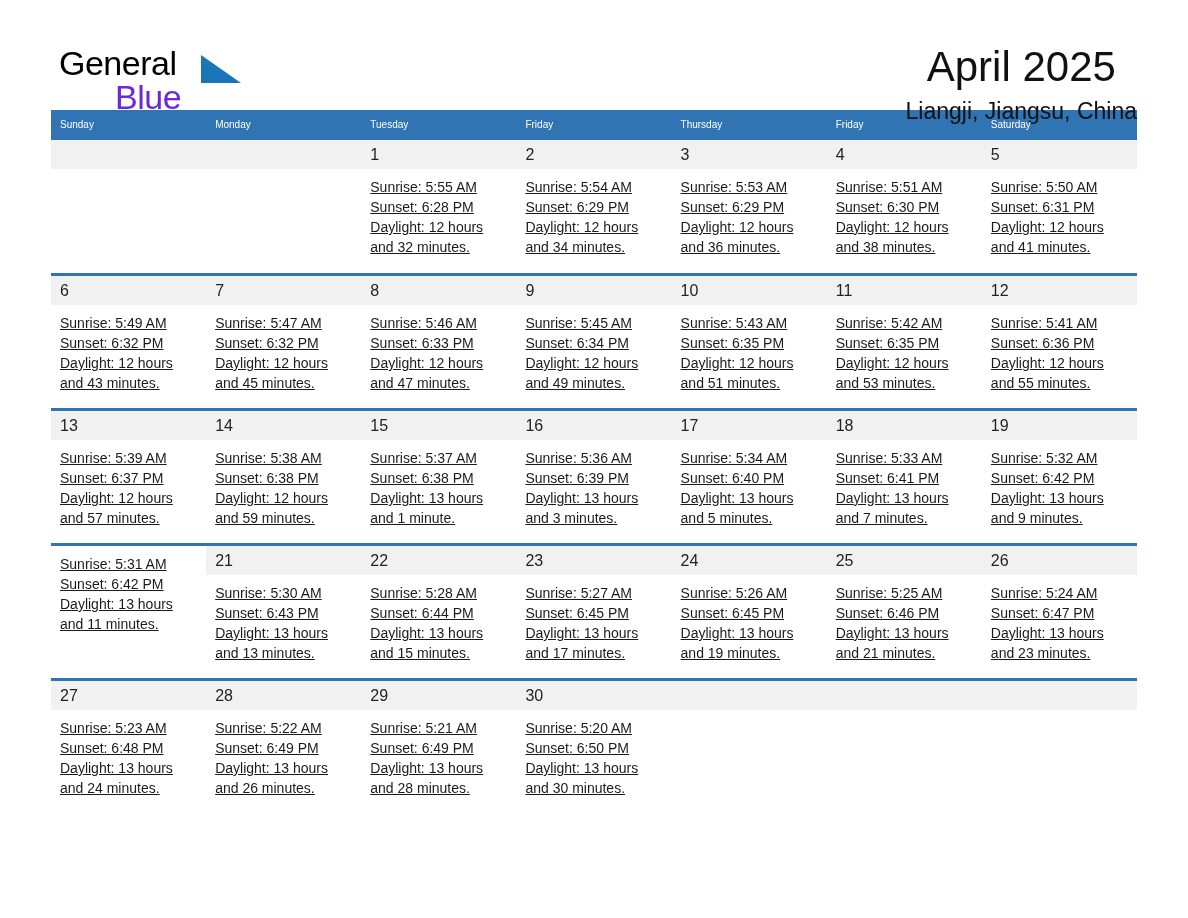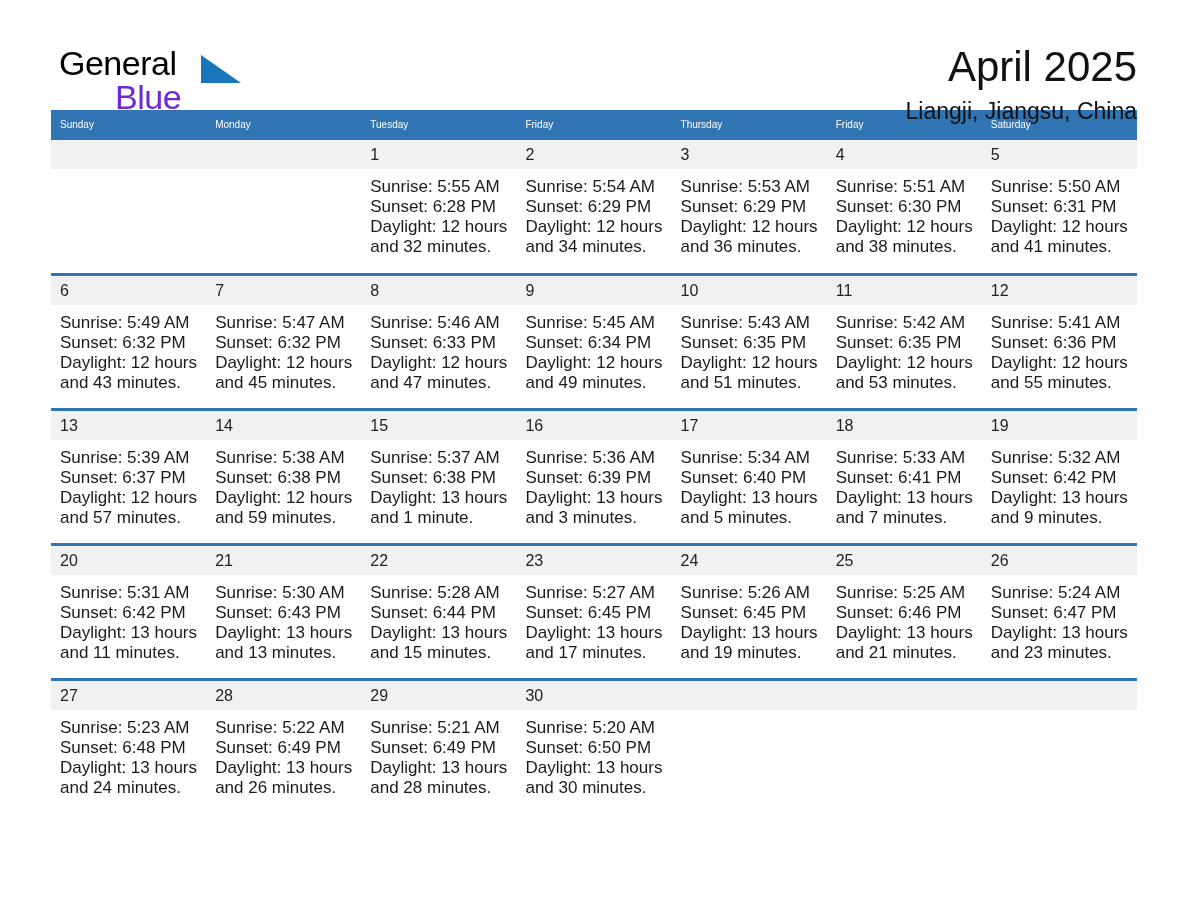--- a/index.html
+++ b/index.html
@@ -67,20 +67,21 @@
     text-align: right;
     padding-top: 0px;
   }
   .cal-title {
     font-size: 42px;
     font-weight: normal;
     color: #111111;
     line-height: 1.1;
     margin: 0;
     letter-spacing: 0px;
+    text-align: center;
   }
   .cal-subtitle {
     font-size: 23px;
     font-weight: normal;
     color: #111111;
     margin: 9px 0 0 0;
     line-height: 1.1;
   }
 
   
@@ -127,23 +128,24 @@
   }
   .daynum {
     font-size: 16px;
     color: #232323;
     line-height: 29px;
     padding-left: 9px;
     display: block;
   }
   .day-body {
     padding: 8px 9px 0 9px;
-    font-size: 17px;
+    font-size: 14px;
     line-height: 20px;
     color: #1b1b1b;
+    text-decoration: underline;
   }
   .day-body div {
     white-space: normal;
   }
   .day-cell.empty .daynum-band {
     background: #f1f1f1;
   }
   .day-cell.empty .day-body { visibility: hidden; }
 </style>
 </head>
@@ -413,23 +415,20 @@
           <div>Sunrise: 5:32 AM</div>
           <div>Sunset: 6:42 PM</div>
           <div>Daylight: 13 hours</div>
           <div>and 9 minutes.</div>
         </div>
       </div>
     </div>
 
     <div class="week-row">
       <div class="day-cell">
-        <div class="daynum-band">
-            <span class="daynum">20</span>
-          </div>
         <div class="day-body">
           <div>Sunrise: 5:31 AM</div>
           <div>Sunset: 6:42 PM</div>
           <div>Daylight: 13 hours</div>
           <div>and 11 minutes.</div>
         </div>
       </div>
       <div class="day-cell">
         <div class="daynum-band">
             <span class="daynum">21</span>

